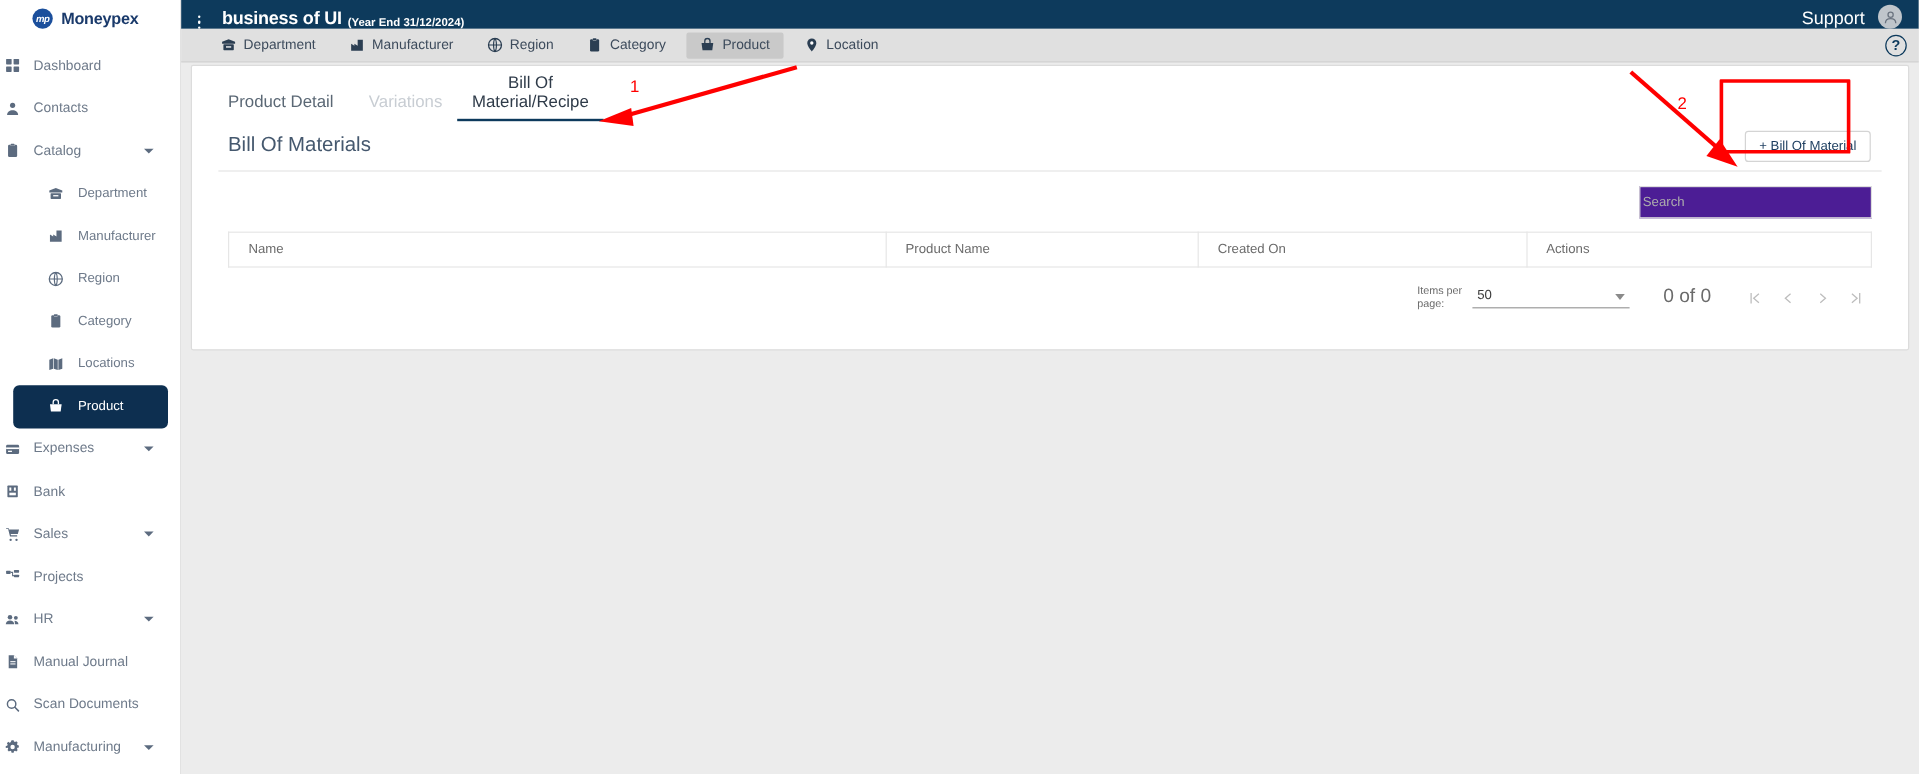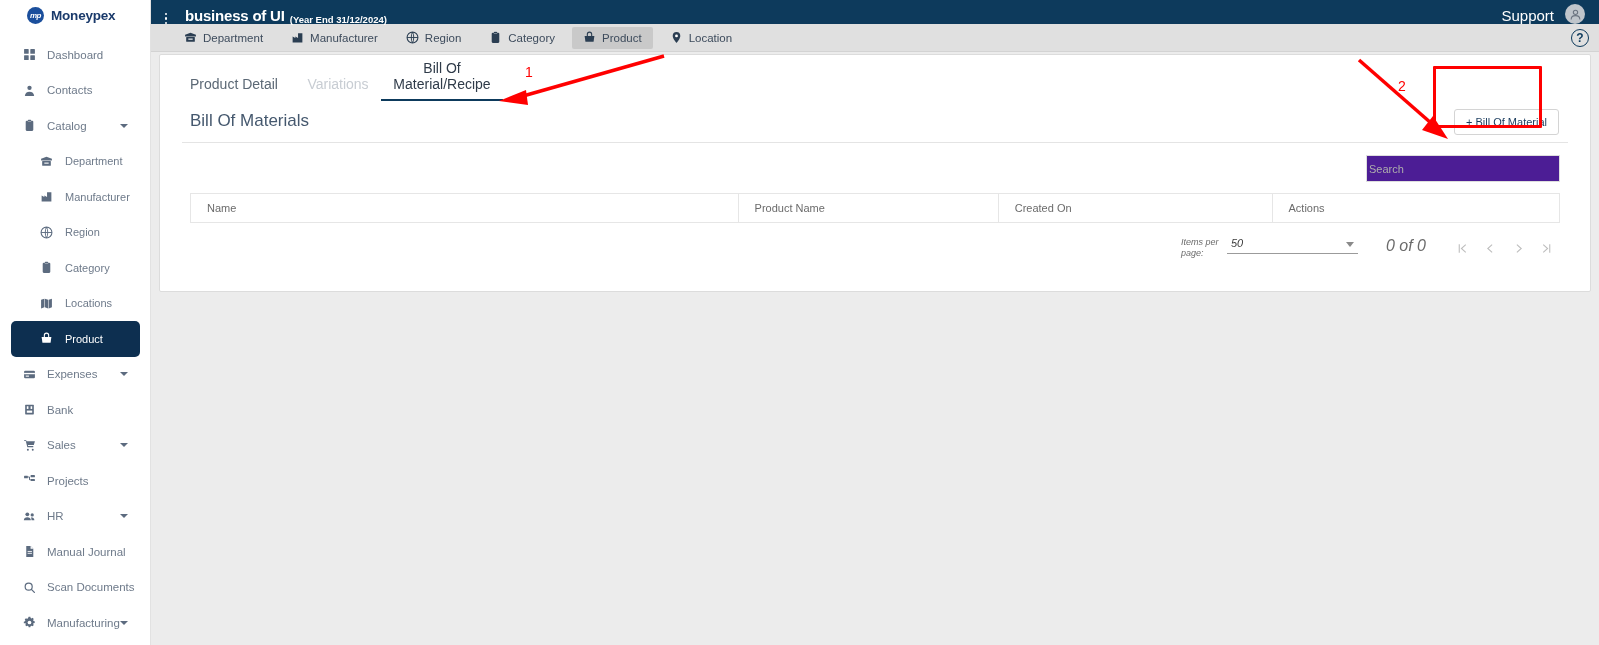--- a/index.html
+++ b/index.html
@@ -25,21 +25,21 @@
     width: 17px; height: 17px; border-radius: 50%;
     background: #1b4f9c; color: #fff; font-size: 8px; font-weight: bold;
     display: flex; align-items: center; justify-content: center;
     font-style: italic; letter-spacing: -0.5px;
   }
   .logo-text { font-size: 13.5px; font-weight: bold; color: #1a3a6b; letter-spacing: -0.2px; }
 
   .nav { margin-top: 7px; }
   .nav-item {
     display: flex; align-items: center; height: 35.5px;
-    padding-left: 21px; font-size: 11.5px; color: #6e7a8a;
+    padding-left: 2px; font-size: 11.5px; color: #6e7a8a;
     position: relative; cursor: pointer;
   }
   .nav-item .ic {
     width: 17px; display: inline-flex; align-items: center; justify-content: center;
     margin-right: 9px; color: #5c6b7f; flex: 0 0 17px;
   }
   .nav-item.sub { padding-left: 38px; font-size: 11px; }
   .nav-item.sub .ic { margin-right: 10px; }
   .nav-item .caret {
     position: absolute; right: 22px; width: 0; height: 0;
@@ -130,22 +130,22 @@
   .search-box::placeholder { color: #adadad; }
 
   .table-wrap { padding: 11px 8px 0 8px; }
   table.grid { width: 100%; border-collapse: collapse; table-layout: fixed; }
   table.grid th {
     border: 1px solid #e6e6e6; height: 29px; text-align: left;
     font-size: 11px; font-weight: normal; color: #6b6b6b; padding-left: 16px;
   }
 
   .paginator {
-    display: flex; align-items: flex-start; justify-content: flex-end;
-    padding: 14px 8px 0 0; gap: 0; font-style: italic;
+    display: flex; align-items: center; justify-content: flex-end;
+    padding: 14px 8px 0 0; gap: 0;
   }
   .ipp-label { font-size: 9px; color: #6b6b6b; line-height: 1.25; width: 40px; margin-right: 6px; }
   .ipp-select {
     width: 131px; border-bottom: 1px solid #9b9b9b; font-size: 11px; color: #3b3b3b;
     padding: 0 0 4px 4px; position: relative; cursor: pointer;
   }
   .ipp-select .dncaret {
     position: absolute; right: 4px; top: 5px; width: 0; height: 0;
     border-left: 4.5px solid transparent; border-right: 4.5px solid transparent;
     border-top: 5px solid #8a8a8a;

